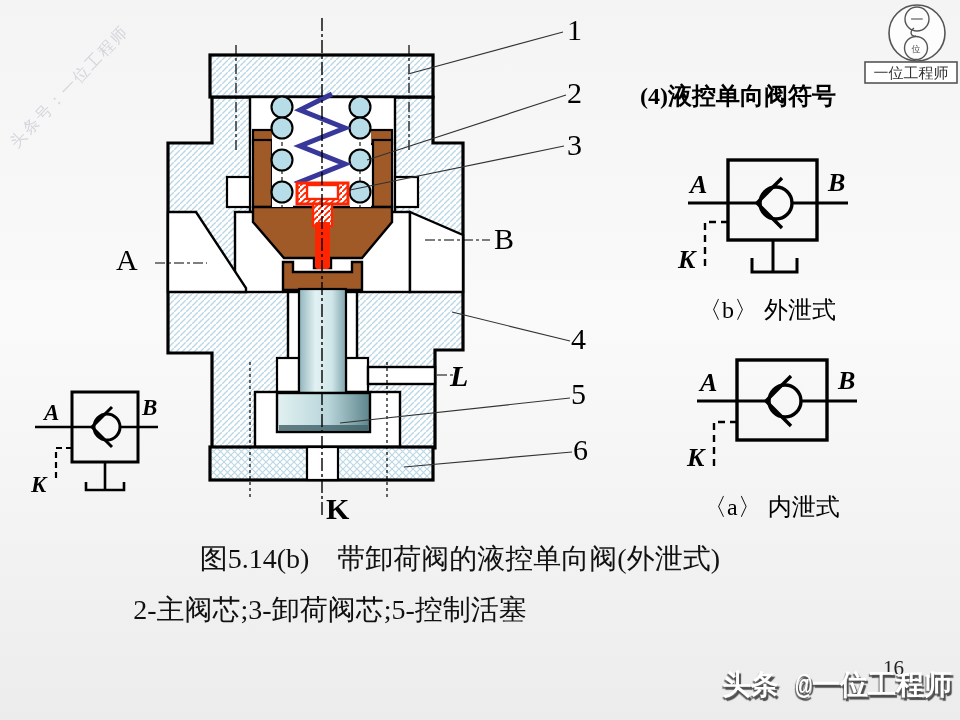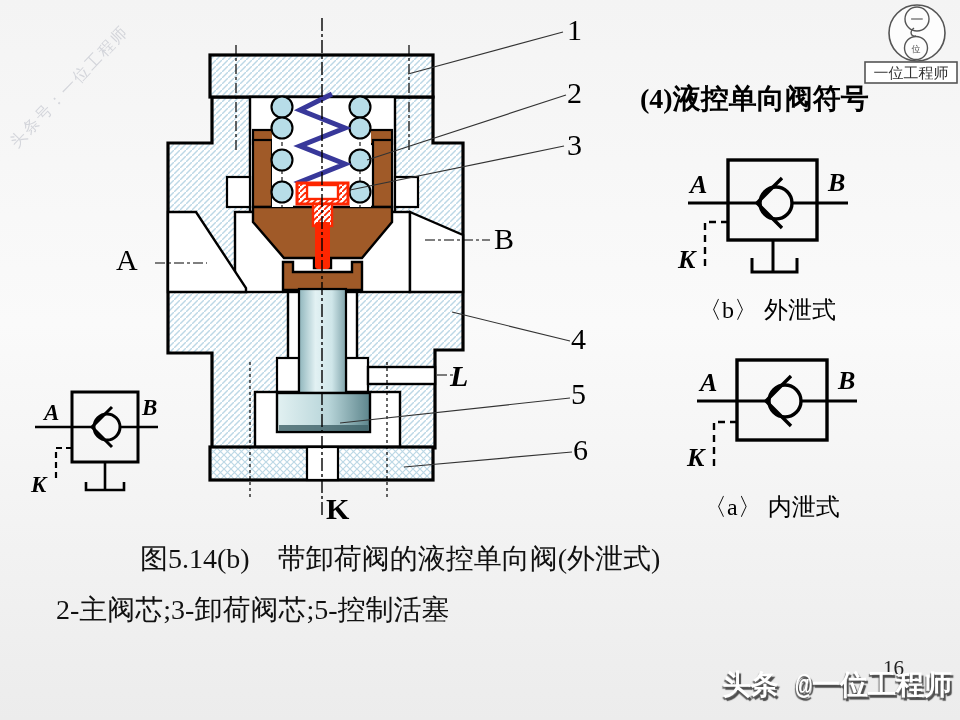--- a/index.html
+++ b/index.html
@@ -3,23 +3,23 @@
 <meta charset="utf-8">
 <style>
   html,body{margin:0;padding:0;}
   #page{position:relative;width:960px;height:720px;overflow:hidden;
         background:linear-gradient(180deg,#f4f4f4 0%,#fafafa 45%,#ececec 100%);
         font-family:"Liberation Serif","DejaVu Serif",serif;}
   .abs{position:absolute;}
   svg text{font-family:"Liberation Serif","DejaVu Serif",serif;}
   .diag-watermark{left:6px;top:138px;transform:rotate(-46deg);transform-origin:left top;
         font-size:16px;letter-spacing:2px;color:#b9bcc6;opacity:.55;white-space:nowrap;}
-  .slide-title{left:640px;top:80px;font-size:28px;font-weight:bold;color:#000;white-space:nowrap;text-align:center;}
-  .fig-caption{left:140px;top:540px;width:580px;text-align:left;font-size:28px;color:#111;white-space:nowrap;}
-  .legend1{left:56px;top:591px;width:520px;text-align:left;font-size:28px;color:#111;white-space:nowrap;}
+  .slide-title{left:640px;top:80px;font-size:24px;font-weight:bold;color:#000;white-space:nowrap;text-align:center;}
+  .fig-caption{left:140px;top:540px;width:580px;text-align:right;font-size:28px;color:#111;white-space:nowrap;}
+  .legend1{left:70px;top:591px;width:520px;text-align:center;font-size:28px;color:#111;white-space:nowrap;}
   .legend2{left:50px;top:625px;width:550px;text-align:center;font-size:28px;color:#111;white-space:nowrap;}
   .page-num{left:883px;top:656px;font-size:21px;color:#222;z-index:1;}
   .footer-watermark{right:8px;top:666px;font-size:28px;font-weight:bold;color:#fff;z-index:2;
         text-shadow:2px 3px 1px #4d4d4d,-1px 2px 1px #6a6a6a;white-space:nowrap;
         font-family:Liberation Mono, monospace;}
 </style>
 </head>
 <body>
 
 <div id="page">

